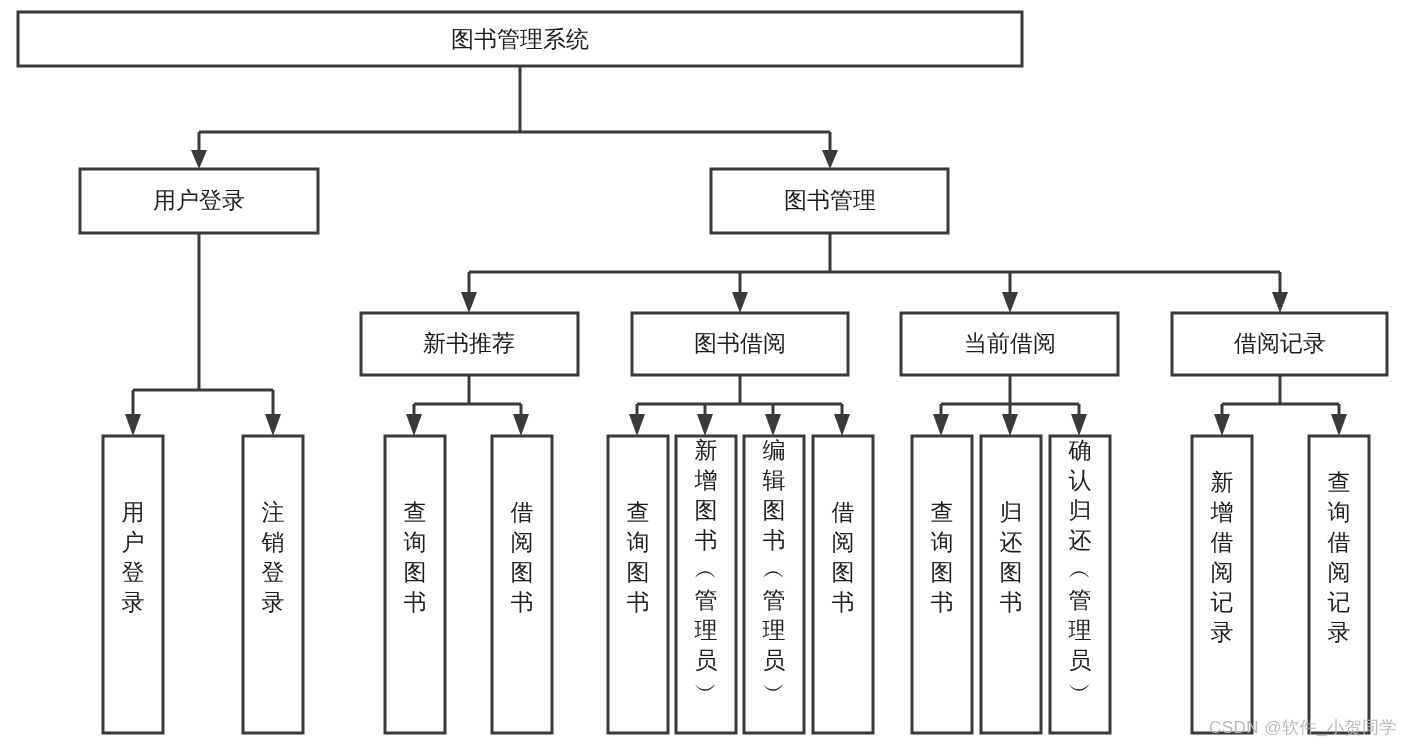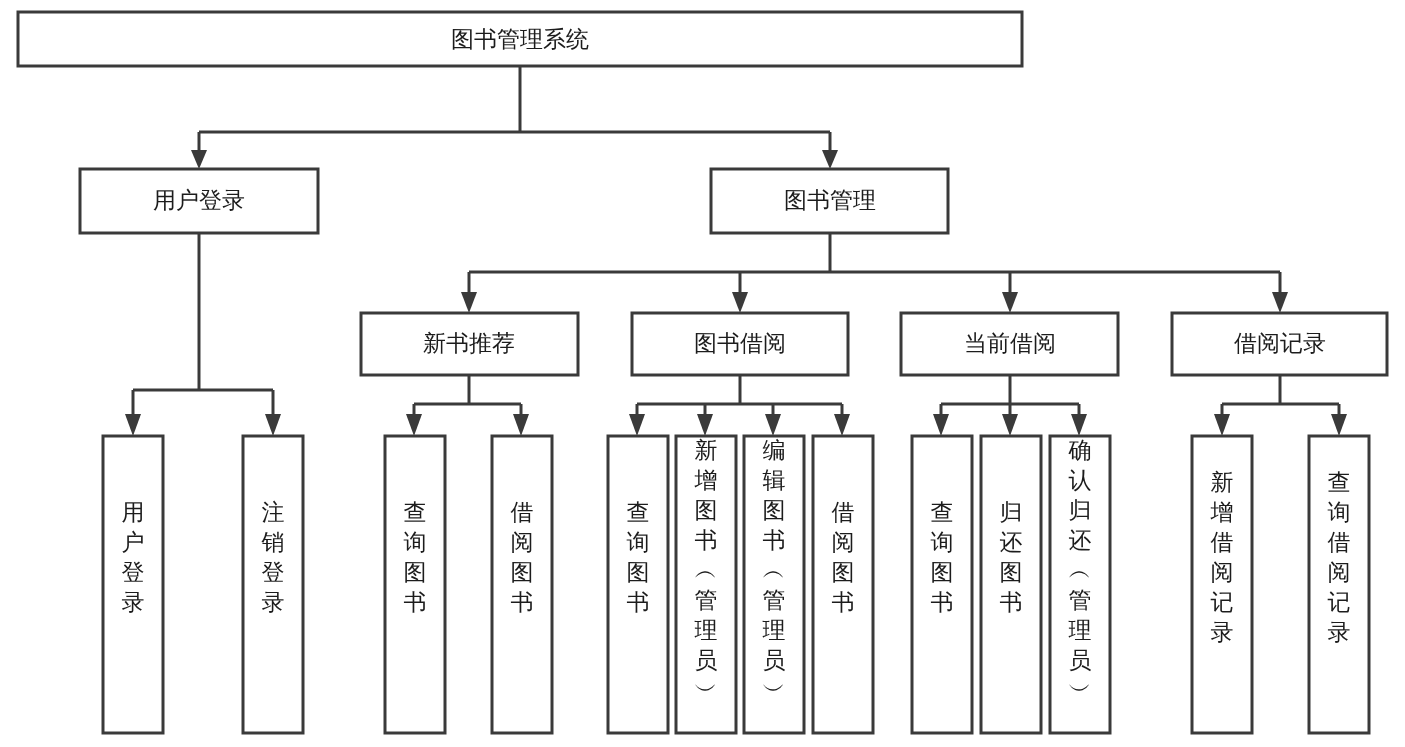--- a/index.html
+++ b/index.html
@@ -215,13 +215,14 @@
       <rect class="node-box" x="1192" y="436" width="60" height="297"></rect>
       <text class="node-label-v" x="1222" y="490"><tspan x="1222" dy="0">新</tspan><tspan x="1222" dy="30">增</tspan><tspan x="1222" dy="30">借</tspan><tspan x="1222" dy="30">阅</tspan><tspan x="1222" dy="30">记</tspan><tspan x="1222" dy="30">录</tspan></text>
     </g>
     <g>
       <rect class="node-box" x="1309" y="436" width="60" height="297"></rect>
       <text class="node-label-v" x="1339" y="490"><tspan x="1339" dy="0">查</tspan><tspan x="1339" dy="30">询</tspan><tspan x="1339" dy="30">借</tspan><tspan x="1339" dy="30">阅</tspan><tspan x="1339" dy="30">记</tspan><tspan x="1339" dy="30">录</tspan></text>
     </g>
 
   </svg>
 
+  <div class="watermark">CSDN @软件_小贺同学</div>
 </div>
 
 </body></html>

